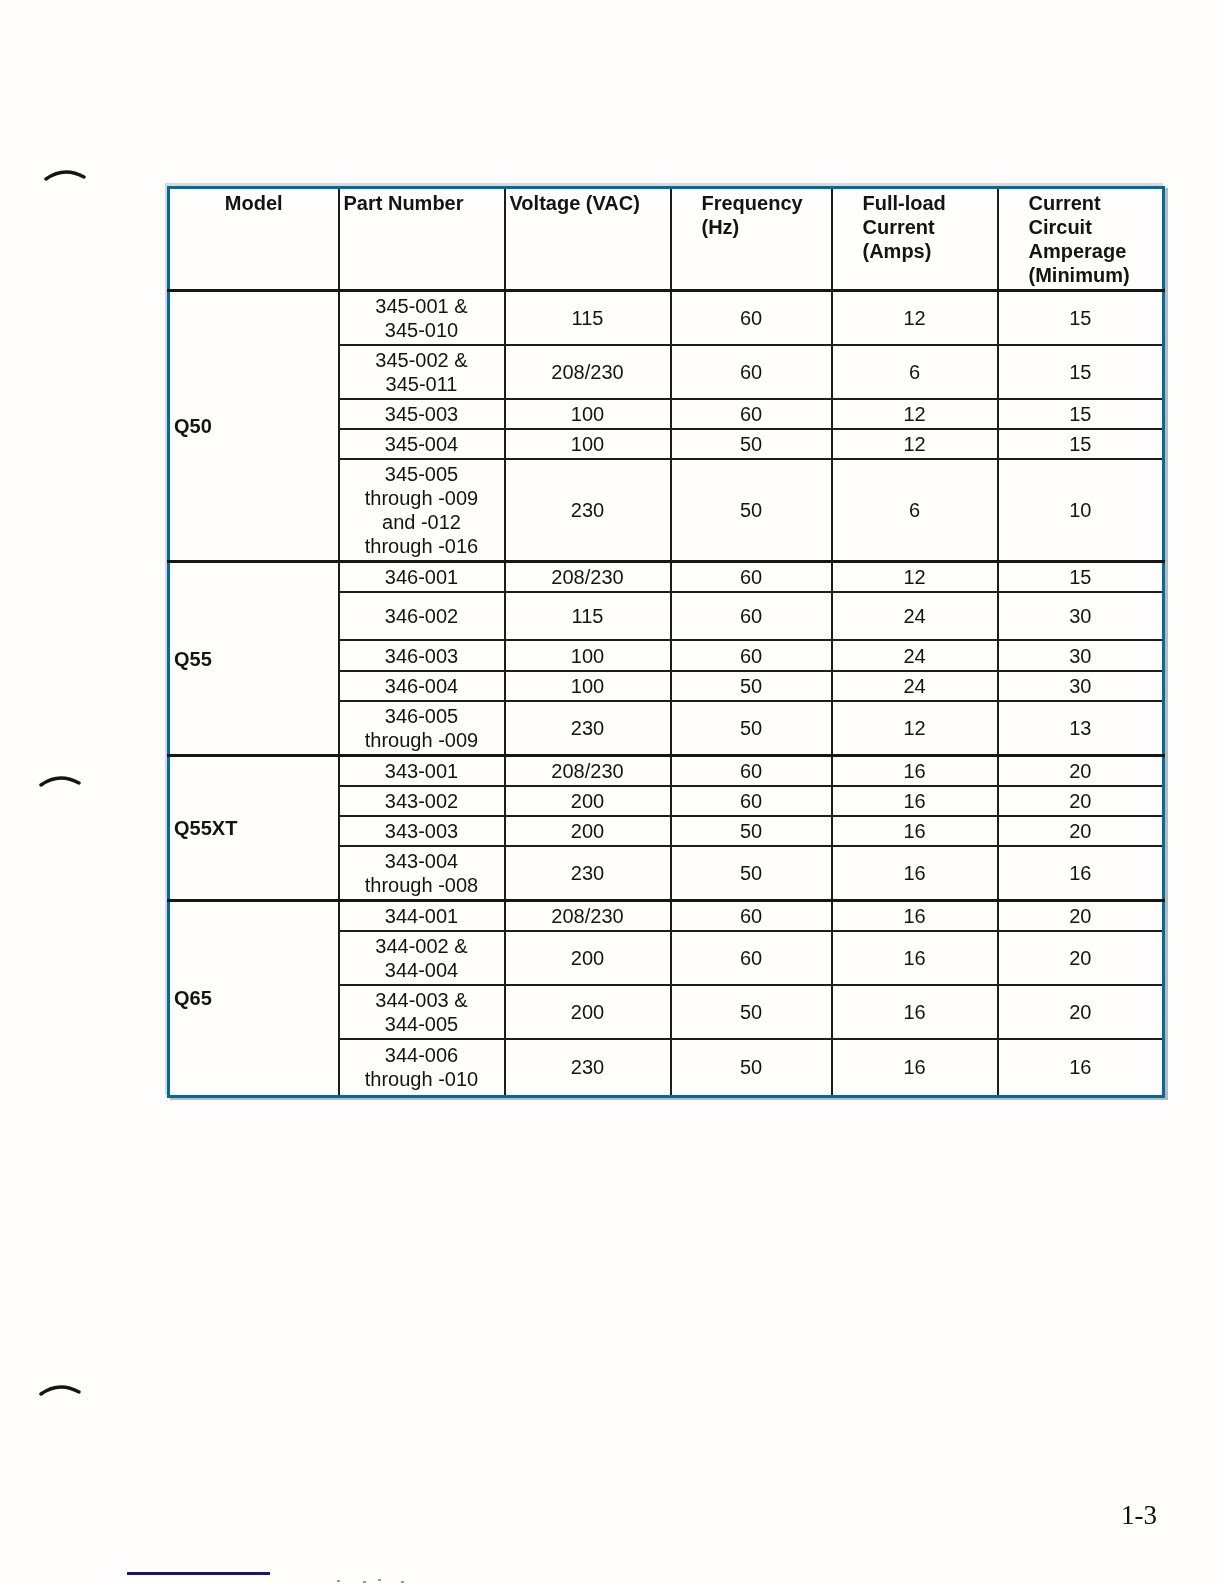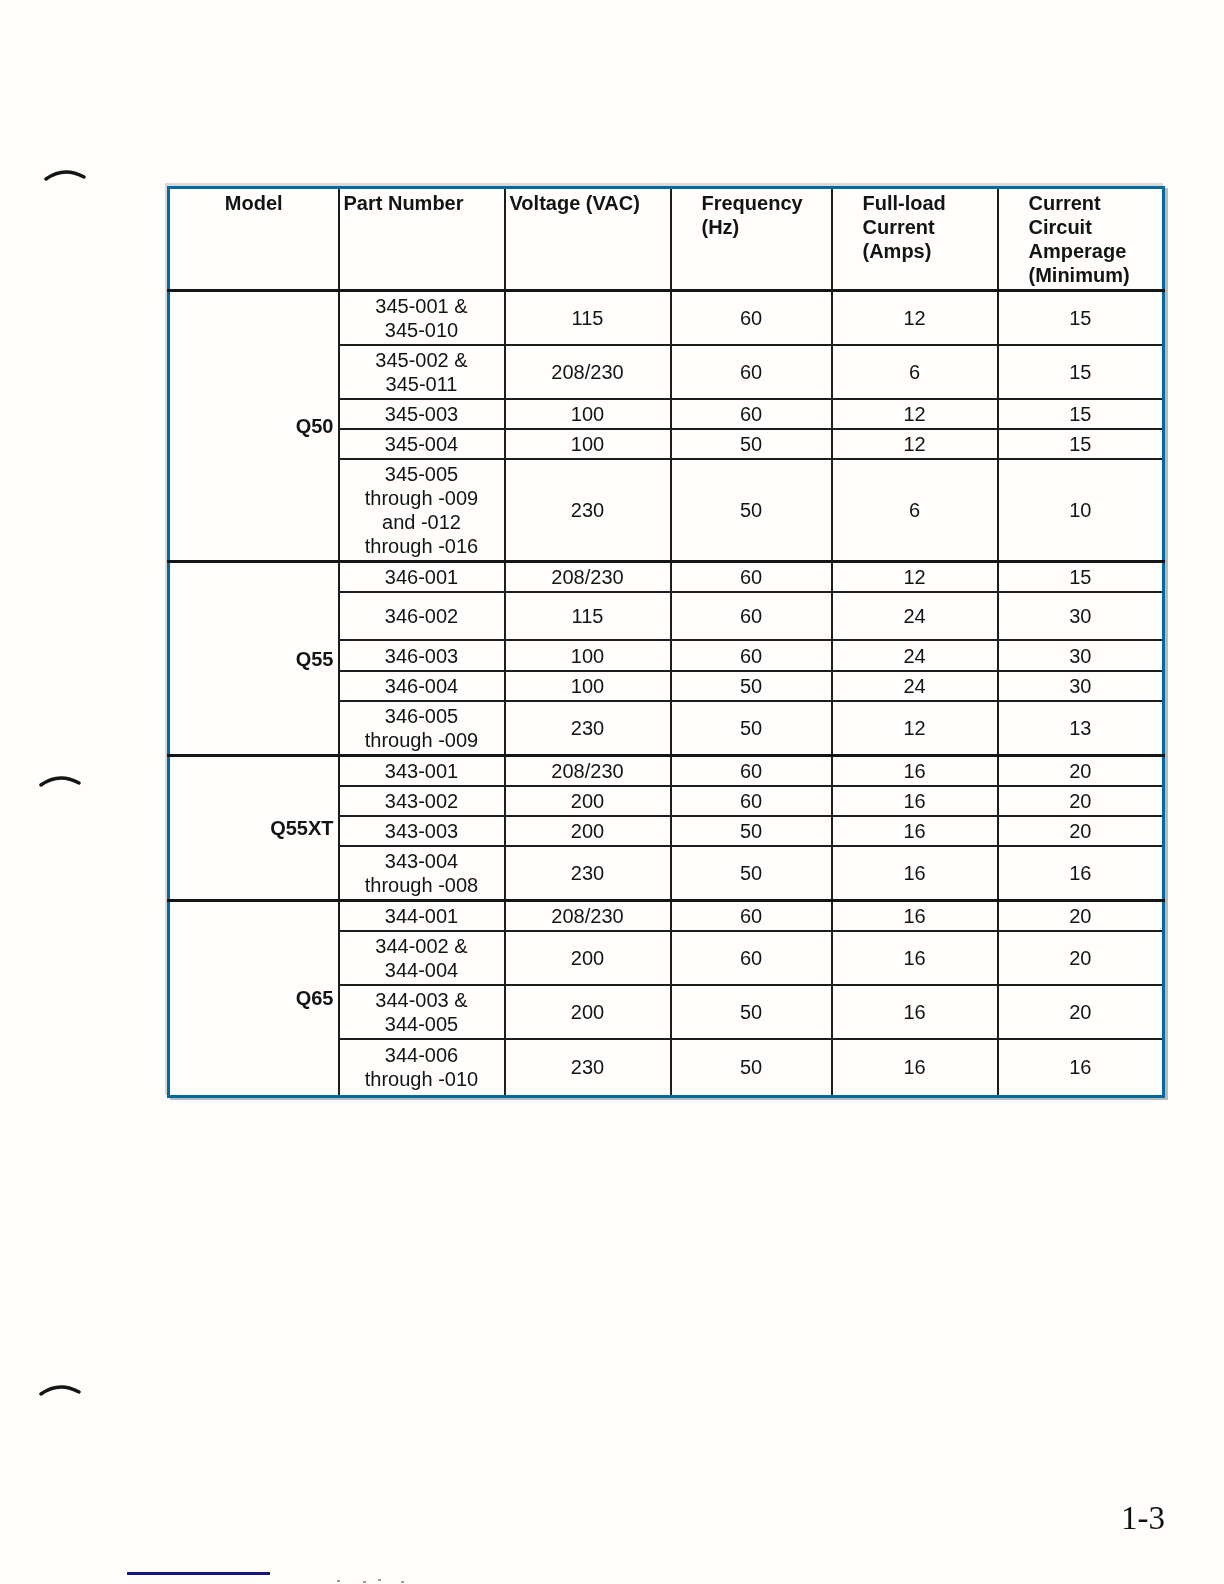--- a/index.html
+++ b/index.html
@@ -58,21 +58,21 @@
     text-align: left;
     padding-top: 9px;
     padding-left: 16px;
     font-size: 20px;
     border-bottom: 2px solid #1d1d1d;
   }
   th.hdr.center { text-align: center; padding-left: 4px; }
   th.hdr.indent { padding-left: 30px; }
   td.model {
     font-weight: bold;
-    text-align: right;
+    text-align: left;
     vertical-align: middle;
     font-size: 20px;
   }
   td.cell {
     text-align: center;
     vertical-align: middle;
   }
   tr.group-start td { border-top: 3px solid #161616; }
 
   
@@ -95,21 +95,21 @@
     height: 2px;
     background: #9a9a9a;
   }
 
   
   .page-number {
     position: absolute;
     left: 1121px;
     top: 1500px;
     font-family: "Liberation Serif", serif;
-    font-size: 33px;
+    font-size: 27px;
     color: #111;
   }
 </style>
 </head>
 <body>
 
 <div id="page">
 
 
   <svg class="arc-mark" style="left:44px; top:165px;" viewBox="0 0 42 18">

